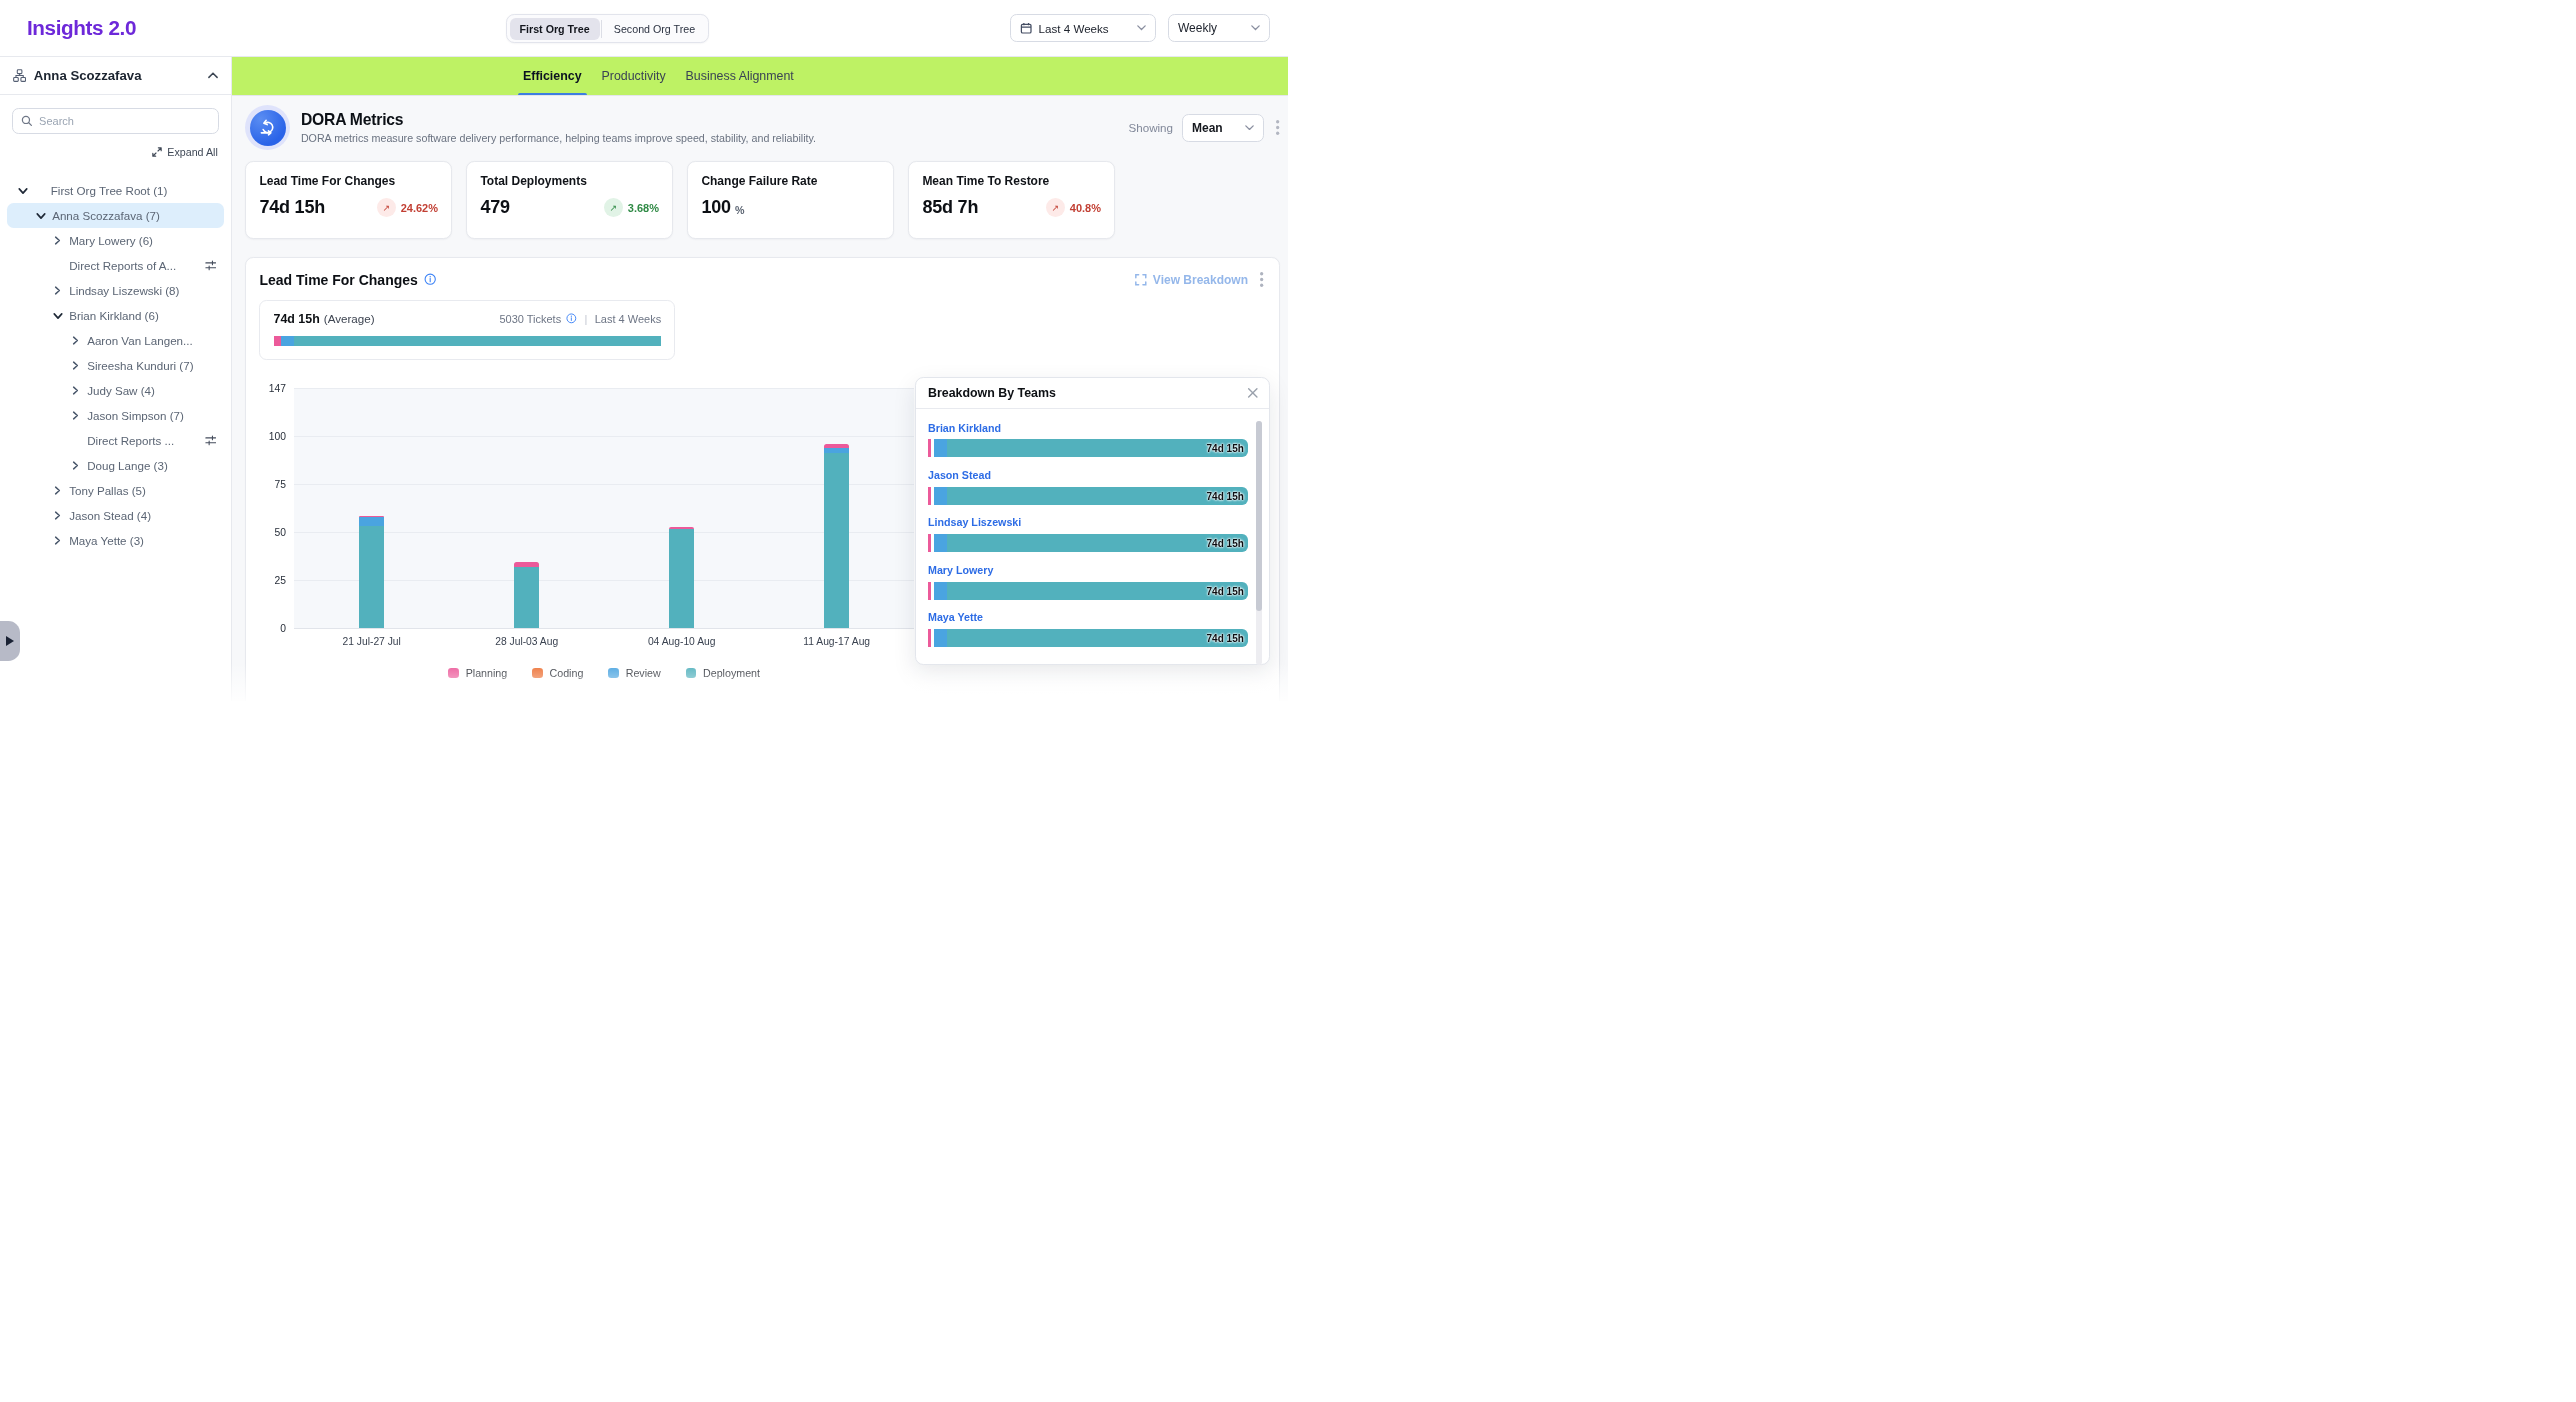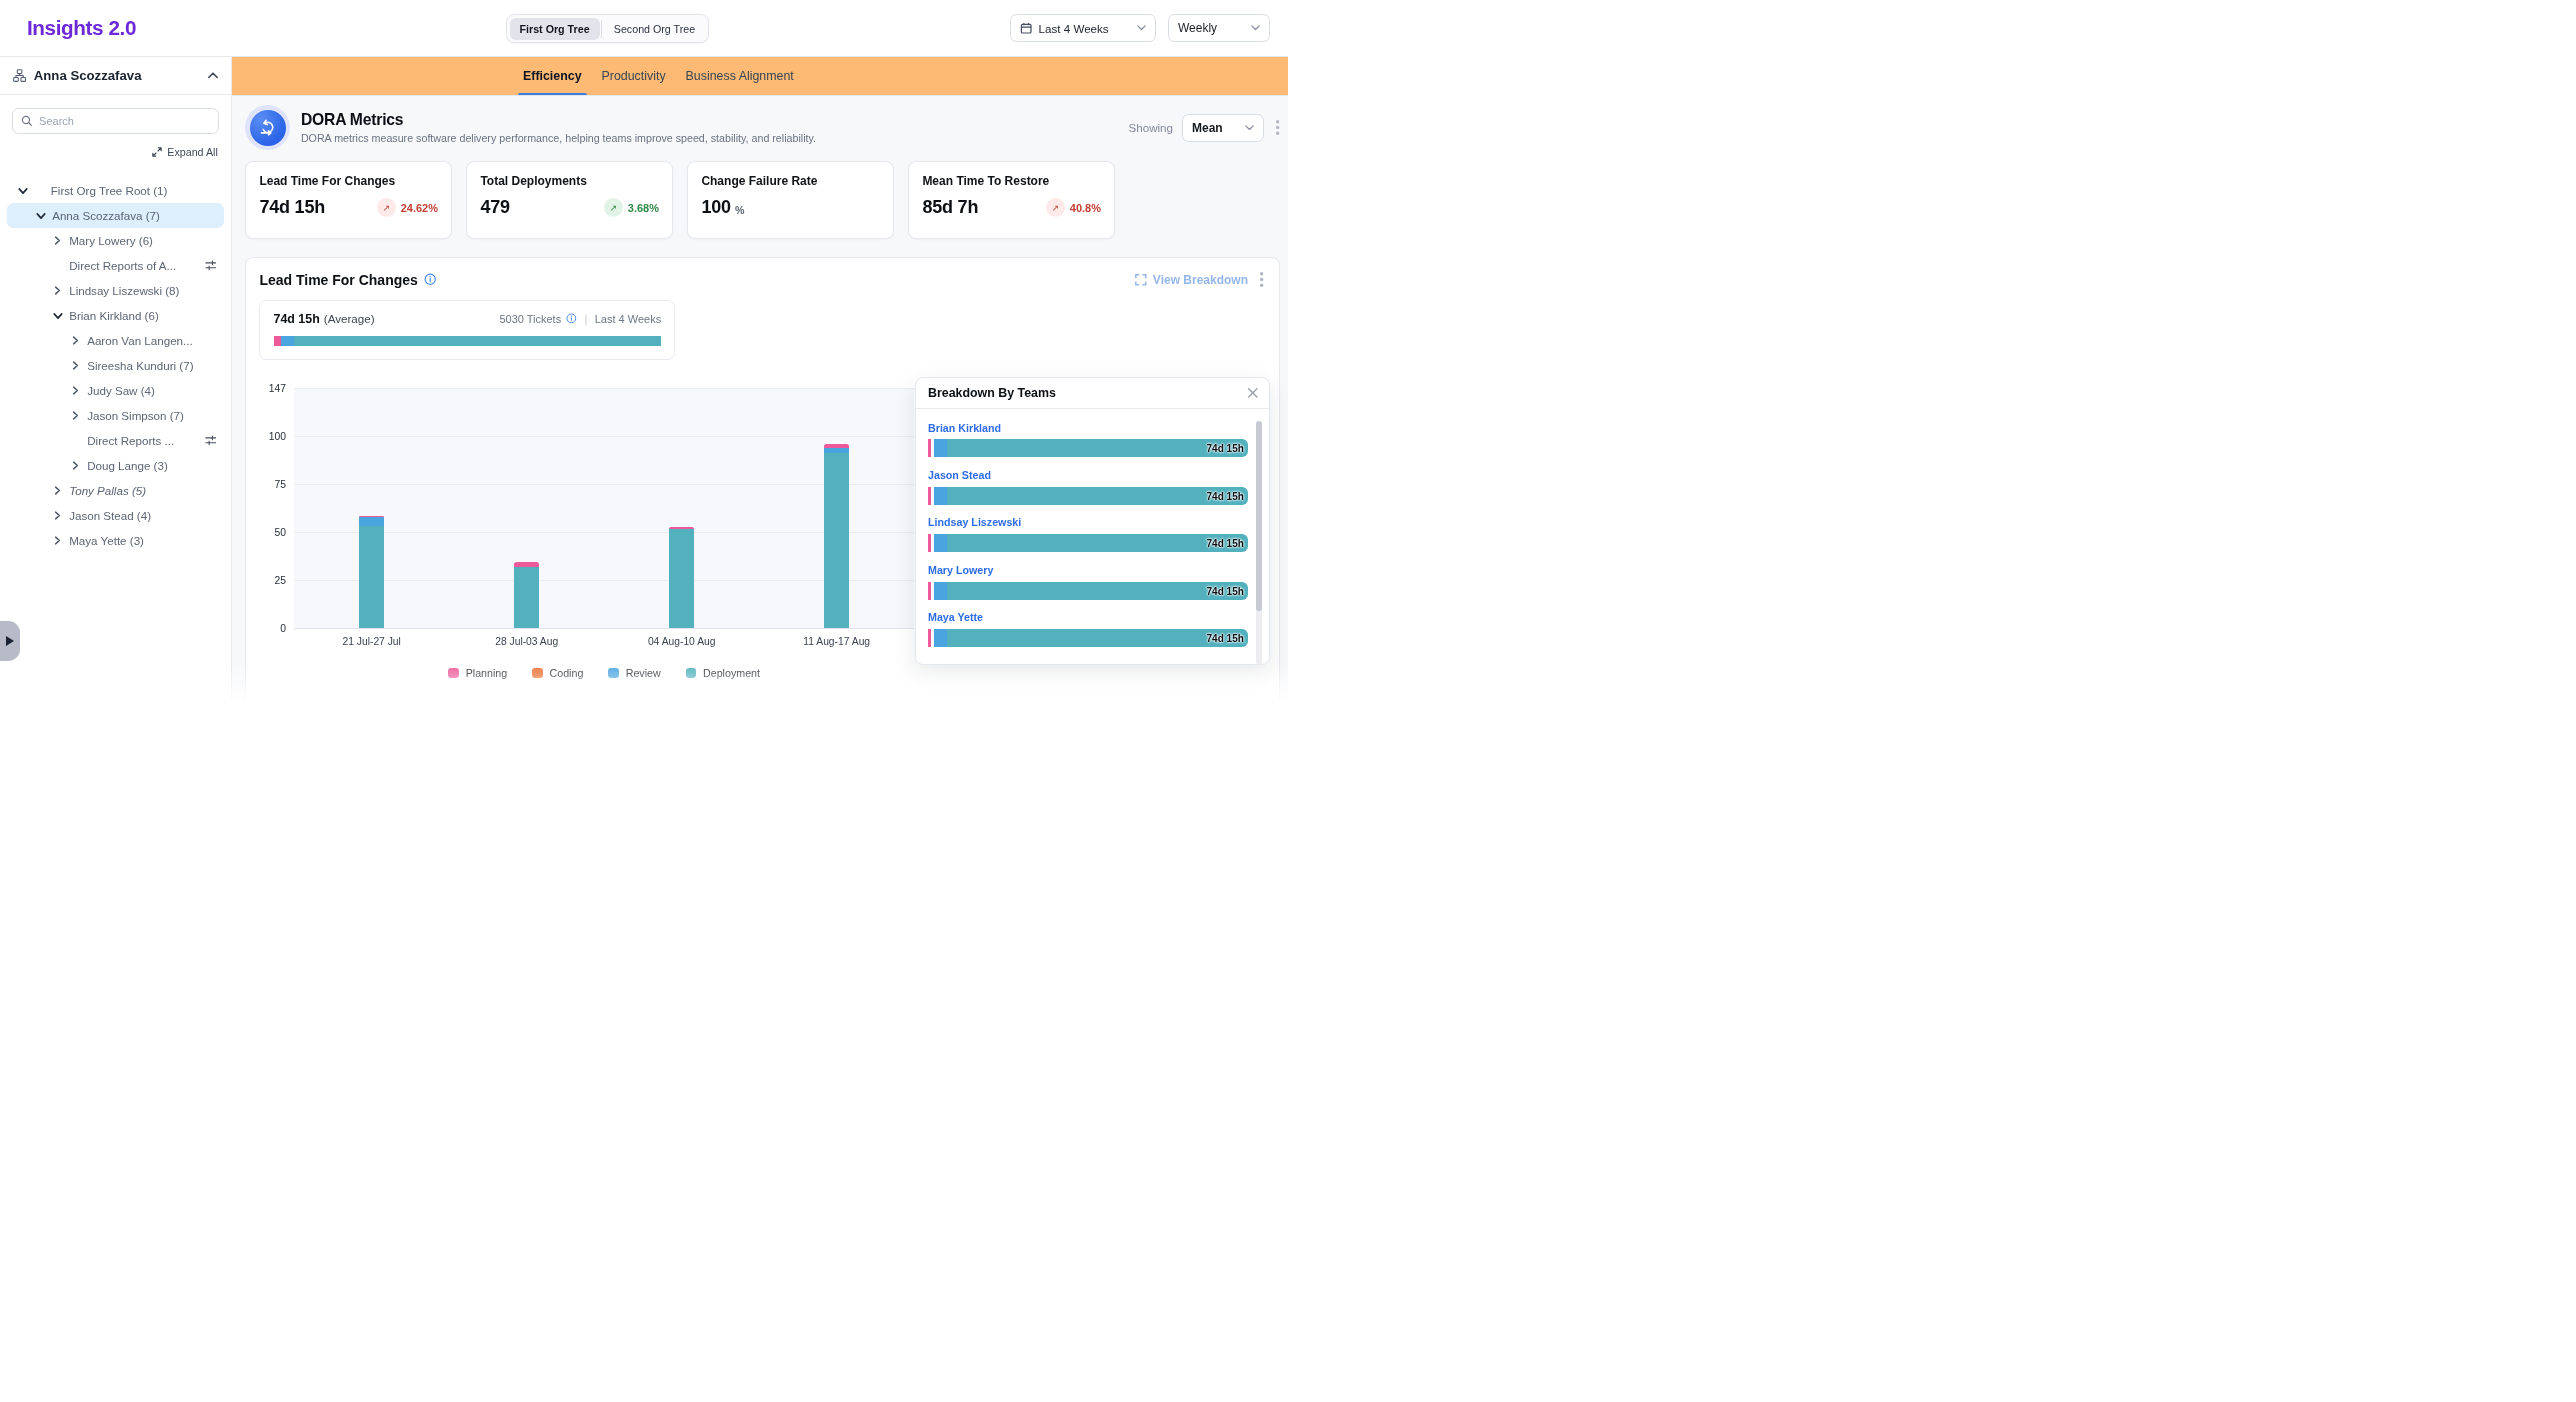--- a/index.html
+++ b/index.html
@@ -44,21 +44,21 @@
   .tree{margin-top:20px;}
   .tree-row{display:flex;align-items:center;height:25px;margin:0 6.6px;border-radius:6.6px;
      font-size:11.6px;color:#5b6574;cursor:pointer;white-space:nowrap;}
   .tree-row.selected{background:var(--selected);}
   .tree-row .tchev{width:10px;display:flex;justify-content:center;flex:none;}
   .tree-row .tlabel{margin-left:6.6px;overflow:hidden;text-overflow:ellipsis;}
   .tree-row .ticon{margin-left:auto;margin-right:8.3px;flex:none;}
 
   
   .main{flex:1;background:#f7f8fa;position:relative;overflow:hidden;}
-  .tabbar{height:39px;background:#fdba74;border-bottom:0.8px solid #e4e6eb;display:flex;align-items:stretch;padding-left:291px;gap:20px;}
+  .tabbar{height:39px;background:#bef264;border-bottom:0.8px solid #e4e6eb;display:flex;align-items:stretch;padding-left:291px;gap:20px;}
   .tab{display:flex;align-items:center;font-size:12.4px;color:#3a4454;font-weight:500;position:relative;cursor:pointer;}
   .tab.active{color:#0b1220;font-weight:700;}
   .tab.active::after{content:"";position:absolute;left:-5px;right:-5px;bottom:0;height:2.5px;background:#3e7de0;border-radius:2.5px 2.5px 0 0;}
   .content{padding:0 8.3px 0 13.2px;}
 
   
   .dora-head{display:flex;align-items:center;margin-top:9px;}
   .dora-icon-ring{width:45px;height:45px;border-radius:50%;background:#dfe3fb;display:flex;align-items:center;justify-content:center;flex:none;}
   .dora-icon{width:36px;height:36px;border-radius:50%;background:radial-gradient(circle at 30% 25%,#5a8df2,#2a63e8 70%);
      display:flex;align-items:center;justify-content:center;}
@@ -316,21 +316,21 @@
           </span>
         </div>
         <div class="tree-row" style="padding-left: 64px;">
           <span class="tchev">
             <svg width="9" height="9" viewBox="0 0 10 12" fill="none" stroke="#475569" stroke-width="1.9" stroke-linecap="round" stroke-linejoin="round">
               <path d="M2.5 1.5L7.5 6l-5 4.5"></path>
             </svg>
           </span>
           <span class="tlabel">Doug Lange (3)</span>
         </div>
-        <div class="tree-row" style="padding-left: 46px; font-style: italic;">
+        <div class="tree-row" style="padding-left: 46px;">
           <span class="tchev">
             <svg width="9" height="9" viewBox="0 0 10 12" fill="none" stroke="#475569" stroke-width="1.9" stroke-linecap="round" stroke-linejoin="round">
               <path d="M2.5 1.5L7.5 6l-5 4.5"></path>
             </svg>
           </span>
           <span class="tlabel">Tony Pallas (5)</span>
         </div>
         <div class="tree-row" style="padding-left: 46px;">
           <span class="tchev">
             <svg width="9" height="9" viewBox="0 0 10 12" fill="none" stroke="#475569" stroke-width="1.9" stroke-linecap="round" stroke-linejoin="round">

